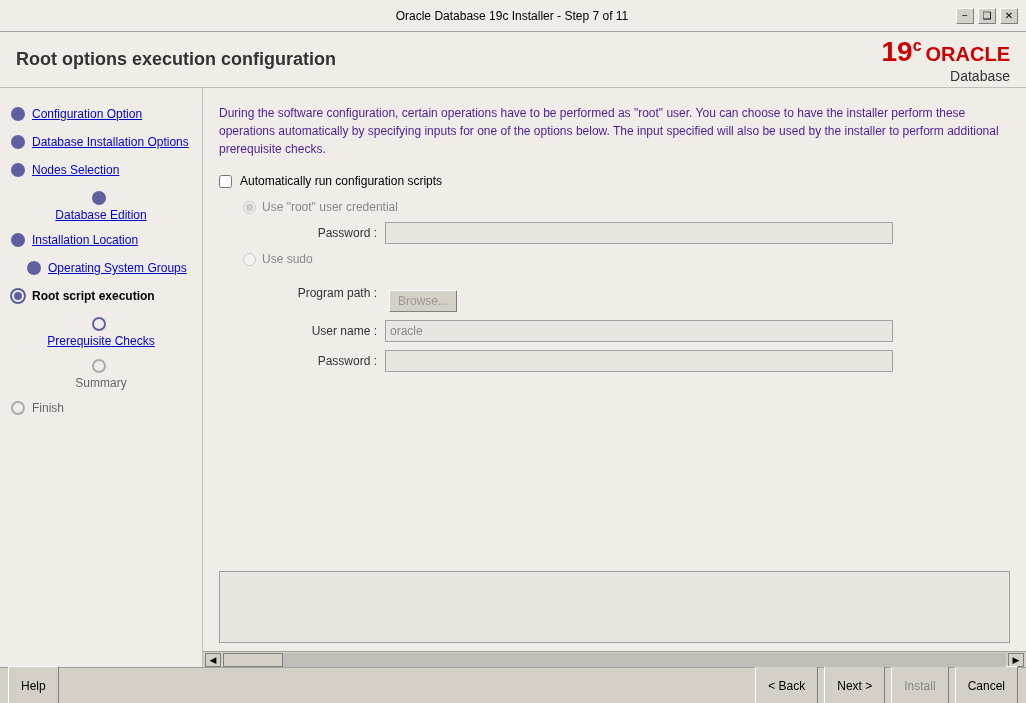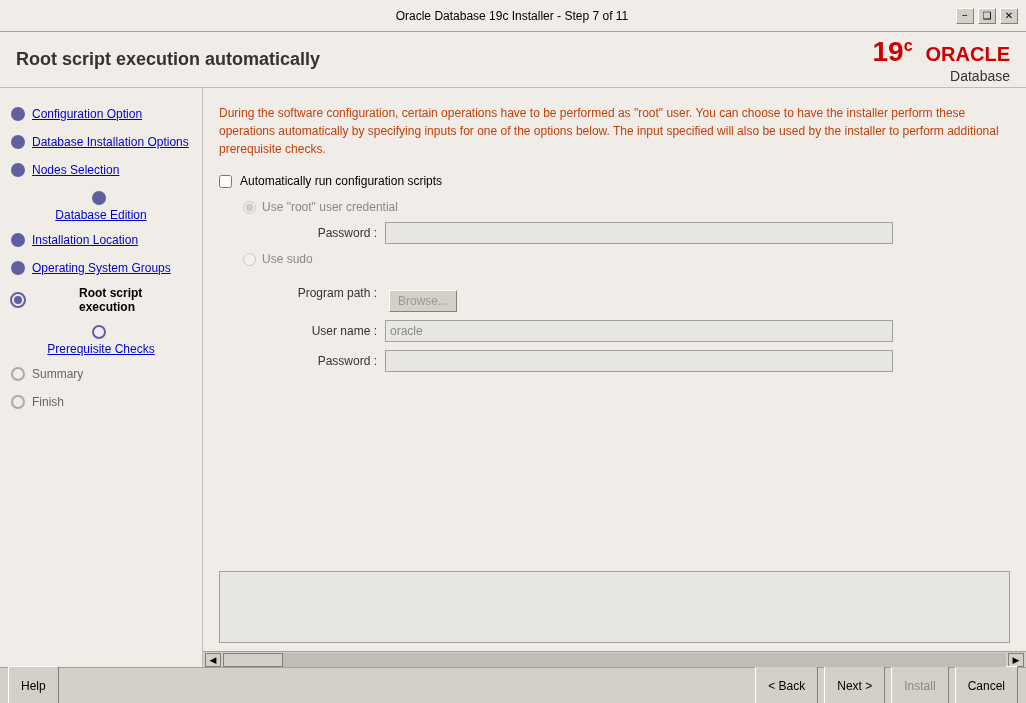--- a/index.html
+++ b/index.html
@@ -111,21 +111,20 @@
     }
     .sidebar-item {
       display: flex;
       align-items: center;
       padding: 4px 8px 4px 4px;
       cursor: pointer;
       position: relative;
     }
     .sidebar-item.active {
       font-weight: bold;
-      gap: 47px;
     }
     .sidebar-item-icon {
       width: 20px;
       height: 20px;
       display: flex;
       align-items: center;
       justify-content: center;
       margin-right: 4px;
       flex-shrink: 0;
       position: relative;
@@ -182,21 +181,21 @@
     }
 
     .content-body {
       padding: 16px;
       flex: 1;
       overflow-y: auto;
     }
 
     .description-text {
       font-size: 12px;
-      color: #c2410c;
+      color: #4c1d95;
       margin-bottom: 16px;
       line-height: 1.5;
     }
 
     .checkbox-row {
       display: flex;
       align-items: center;
       margin-bottom: 12px;
     }
     .checkbox-row input[type="checkbox"] {
@@ -359,24 +358,24 @@
   <div class="title-bar-buttons">
     <div class="title-btn">−</div>
     <div class="title-btn">❑</div>
     <div class="title-btn">✕</div>
   </div>
 </div>
 
 <div class="main-window">
 
   <div class="header">
-    <div class="header-title">Root script execution automatically</div>
+    <div class="header-title">Root options execution configuration</div>
     <div class="oracle-logo">
       <div style="display:flex;flex-direction:column;align-items:flex-end;">
-        <div style="display:flex;align-items:baseline;gap:9px;">
+        <div style="display:flex;align-items:baseline;">
           <span class="oracle-19c">19<sup>c</sup></span>
           <span class="oracle-name" style="margin-left:4px;">ORACLE</span>
         </div>
         <div class="oracle-sub" style="text-align:right;">Database</div>
       </div>
     </div>
   </div>
 
   <div class="content-area">
 
@@ -411,42 +410,42 @@
           <span class="sidebar-item-label">Database Edition</span>
         </div>
 
         <div class="sidebar-item" style="padding-left:8px;">
           <div class="sidebar-item-icon">
             <div class="step-circle filled"></div>
           </div>
           <span class="sidebar-item-label">Installation Location</span>
         </div>
 
-        <div class="sidebar-item" style="padding-left:8px;">
+        <div class="sidebar-item" style="padding-left:24px;">
           <div class="sidebar-item-icon">
             <div class="step-circle filled"></div>
           </div>
           <span class="sidebar-item-label">Operating System Groups</span>
         </div>
 
         <div class="sidebar-item active" style="padding-left:8px;">
           <div class="sidebar-item-icon">
             <div class="step-circle current"></div>
           </div>
           <span class="sidebar-item-label active">Root script execution</span>
         </div>
 
         <div class="sidebar-item" style="padding-left:8px;flex-direction:column;">
           <div class="sidebar-item-icon">
             <div class="step-circle"></div>
           </div>
           <span class="sidebar-item-label">Prerequisite Checks</span>
         </div>
 
-        <div class="sidebar-item" style="padding-left:8px;">
+        <div class="sidebar-item" style="padding-left:8px;flex-direction:column;">
           <div class="sidebar-item-icon">
             <div class="step-circle" style="border-color:#aaa;"></div>
           </div>
           <span class="sidebar-item-label inactive">Summary</span>
         </div>
 
 
         <div class="sidebar-item" style="padding-left:8px;">
           <div class="sidebar-item-icon">
             <div class="step-circle" style="border-color:#aaa;"></div>

